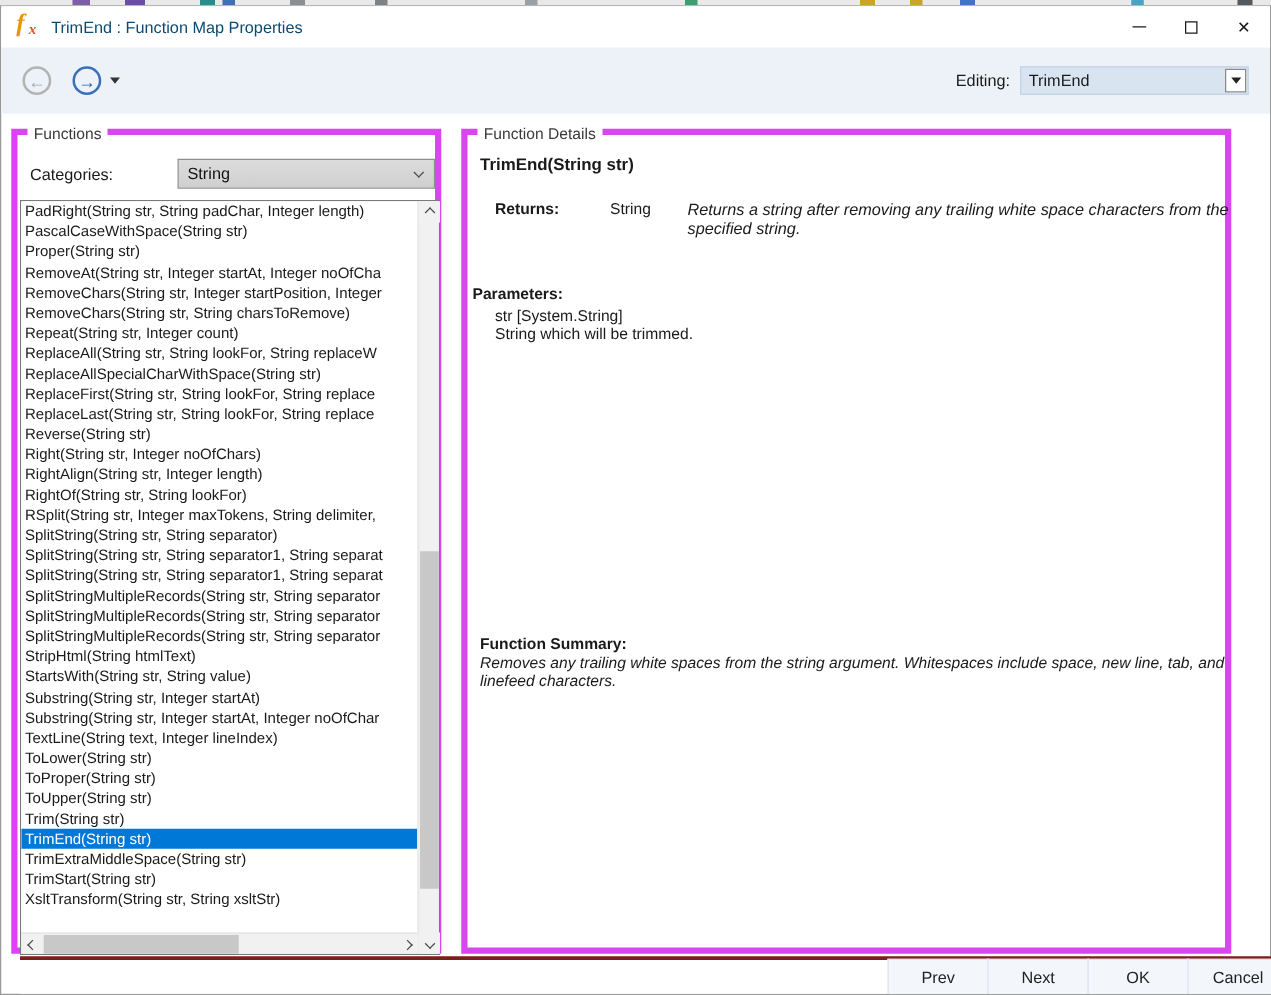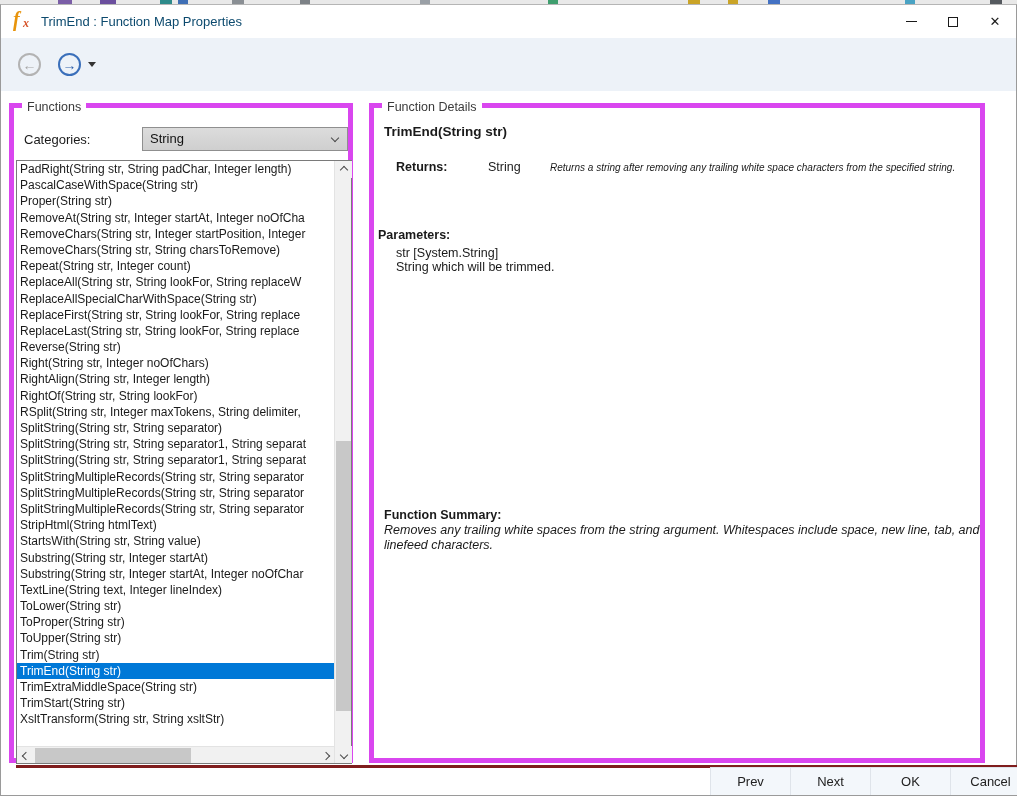--- a/index.html
+++ b/index.html
@@ -90,21 +90,21 @@
   .hscroll .arrow { position:absolute; top:0; width:17px; height:17px; display:flex;
                     align-items:center; justify-content:center; }
   .hscroll .arrow.left { left:0; } .hscroll .arrow.right { right:0; }
   .hscroll .thumb { position:absolute; top:1px; height:15px; left:18px; width:156px; background:#c8c8c8; }
 
   
   .sig { position:absolute; left:10px; top:16px; font-size:13.5px; font-weight:bold; }
   .returns-row { position:absolute; left:22px; top:52px; width:600px; display:flex; }
   .returns-label { font-size:12.5px; font-weight:bold; width:92px; flex:0 0 auto; }
   .returns-type { font-size:12.5px; width:48px; flex:0 0 auto; }
-  .returns-desc { font-size:10px; font-style:italic; margin-left:14px; width:462px; line-height:15px; }
+  .returns-desc { font-size:13px; font-style:italic; margin-left:14px; width:462px; line-height:15px; }
   .params-label { position:absolute; left:4px; top:108px; font-size:12.5px; font-weight:bold;margin-top:12px; }
   .param-name { position:absolute; left:22px; top:138px; font-size:12.5px; }
   .param-desc { position:absolute; left:22px; top:152px; font-size:12.5px; }
   .summary-label { position:absolute; left:10px; top:400px; font-size:12.5px; font-weight:bold; }
   .summary-text { position:absolute; left:10px; top:415px; width:618px; font-size:12.5px;
                   font-style:italic; line-height:15px; }
 
   
   .footer { position:absolute; left:15px; bottom:0; width:100%; height:30px; background:#fff;
             border-top:3px solid #7f1d1d; }
@@ -156,20 +156,29 @@
     </div>
 
     <div class="toolbar">
       <span class="nav-circle nav-back">
         <span>←</span>
       </span>
       <span class="nav-circle nav-fwd">
         <span>→</span>
       </span>
       <span class="nav-caret"></span>
+      <span class="editing-wrap">
+        <span class="editing-label">Editing:</span>
+        <span class="editing-combo">
+          <span>TrimEnd</span>
+          <span class="dd-btn">
+            <span class="dd-tri"></span>
+          </span>
+        </span>
+      </span>
     </div>
 
     <div class="groupbox g-functions">
       <span class="legend">Functions</span>
       <span class="cat-label">Categories:</span>
       <span class="cat-combo">
         <span>String</span>
         <span class="chev down"></span>
       </span>
 

